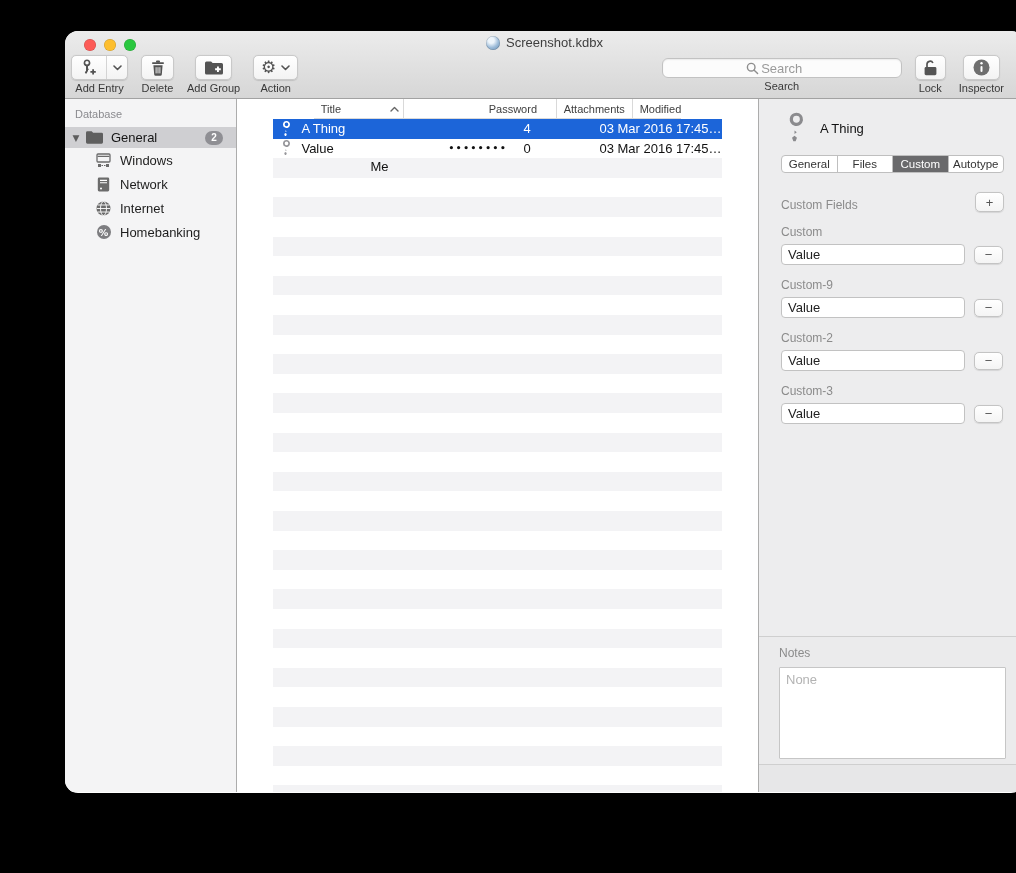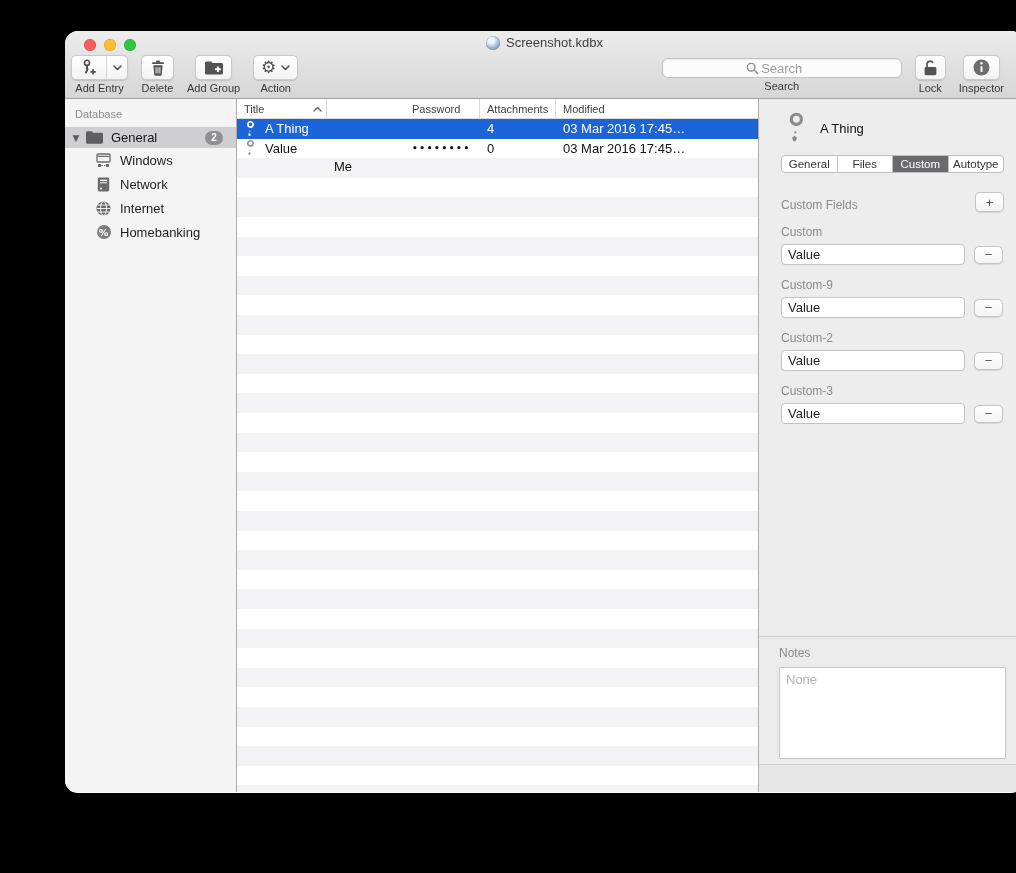--- a/index.html
+++ b/index.html
@@ -49,21 +49,21 @@
   .root-label { font-size:13px; color:#151515; flex:1; }
   .badge { margin-right:13px; min-width:18px; height:14px; border-radius:8px; background:#8f8f94; color:#fff;
     font-size:10px; font-weight:bold; display:flex; align-items:center; justify-content:center; padding:0 4px; }
   .group-row { height:24px; display:flex; align-items:center; padding-left:30px; }
   .group-icon { width:17px; display:flex; justify-content:center; margin-right:8px; }
   .group-label { font-size:13px; color:#1d1d1d; }
   .hb-circle { width:14px; height:14px; border-radius:50%; background:#7d7d80; color:#fff; font-size:9.5px; font-weight:bold;
     display:flex; align-items:center; justify-content:center; }
 
   
-  .table-panel { flex:1; display:flex; flex-direction:column; border-right:1px solid #acacac; background:#fff; }
+  .table-panel { flex:1; display:flex; flex-direction:column; border-right:1px solid #acacac; background:#fff;align-items:center; }
   .thead { height:20px; display:flex; background:#fff; border-bottom:1px solid #d9d9d9; font-size:11px; color:#404040; }
   .th { display:flex; align-items:center; padding-left:7px; border-right:1px solid #d9d9d9; }
   .th:last-child { border-right:none; }
   .c-title{width:90px;} .c-user{width:78px;margin-top:36px;} .c-pass{width:75px;} .c-att{width:76px;} .c-mod{flex:1;}
   .sort-ind { margin-left:auto; margin-right:4px; display:flex; }
   .tbody { flex:1; position:relative;
     background:repeating-linear-gradient(180deg,#f3f3f5 0px,#f3f3f5 19.6px,#ffffff 19.6px,#ffffff 39.2px); }
   .trow { height:19.6px; display:flex; align-items:center; font-size:13px; color:#111; }
   .trow .cell { padding-left:7px; display:flex; align-items:center; overflow:hidden; white-space:nowrap; }
   .trow.selected { background:#1c65d9; color:#fff; }

